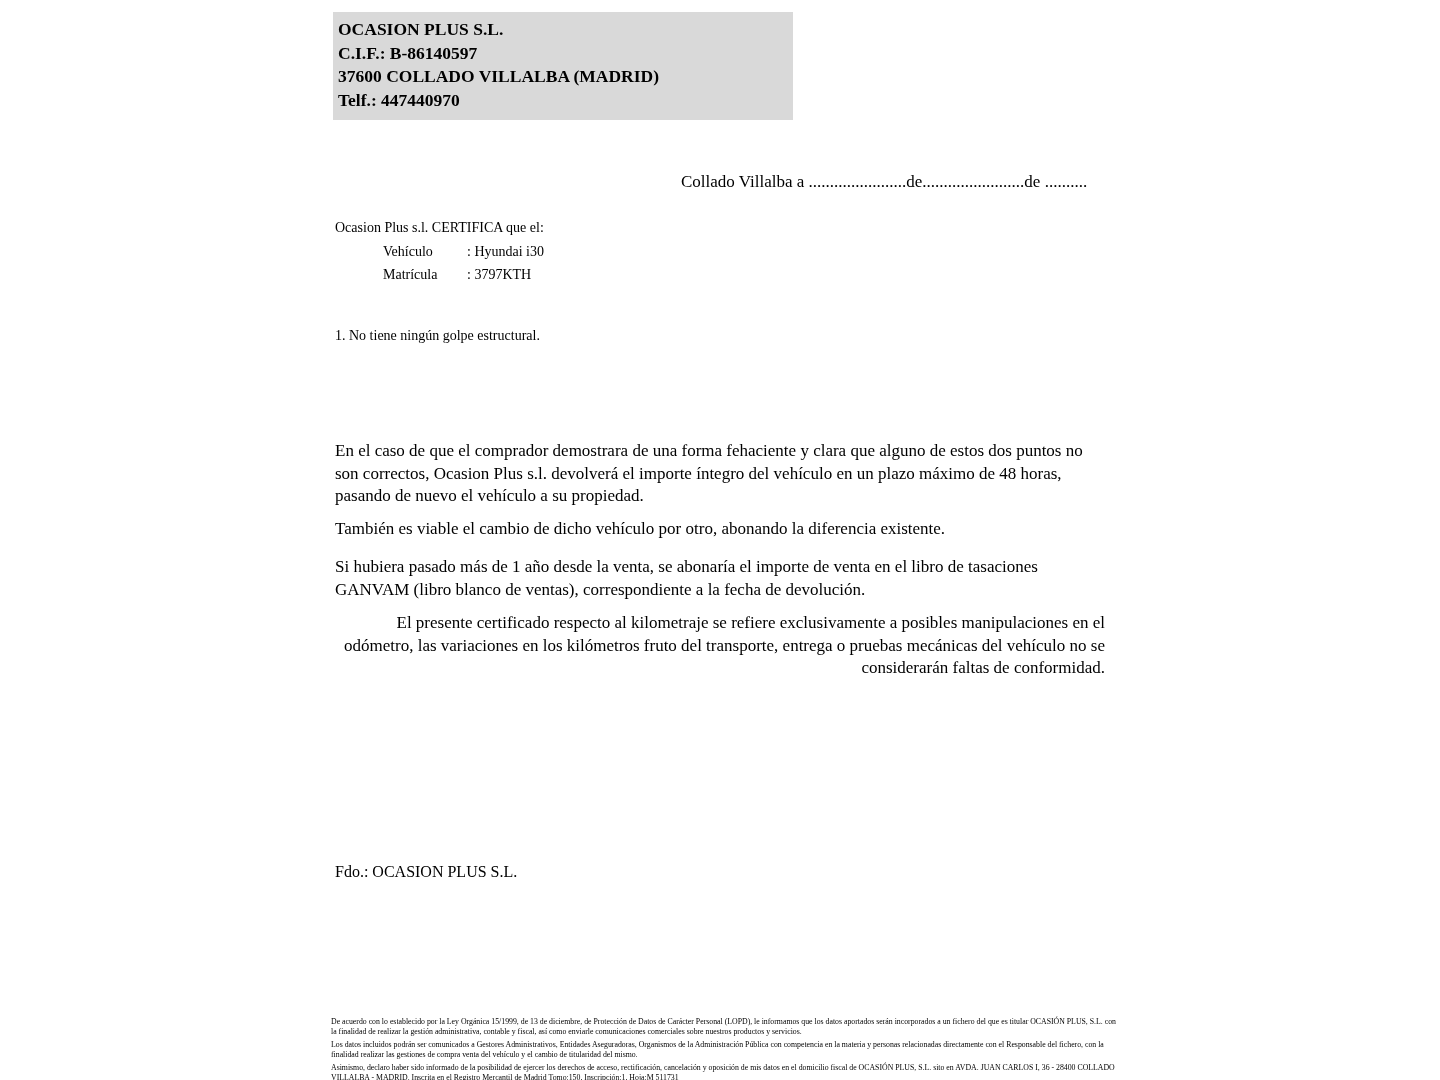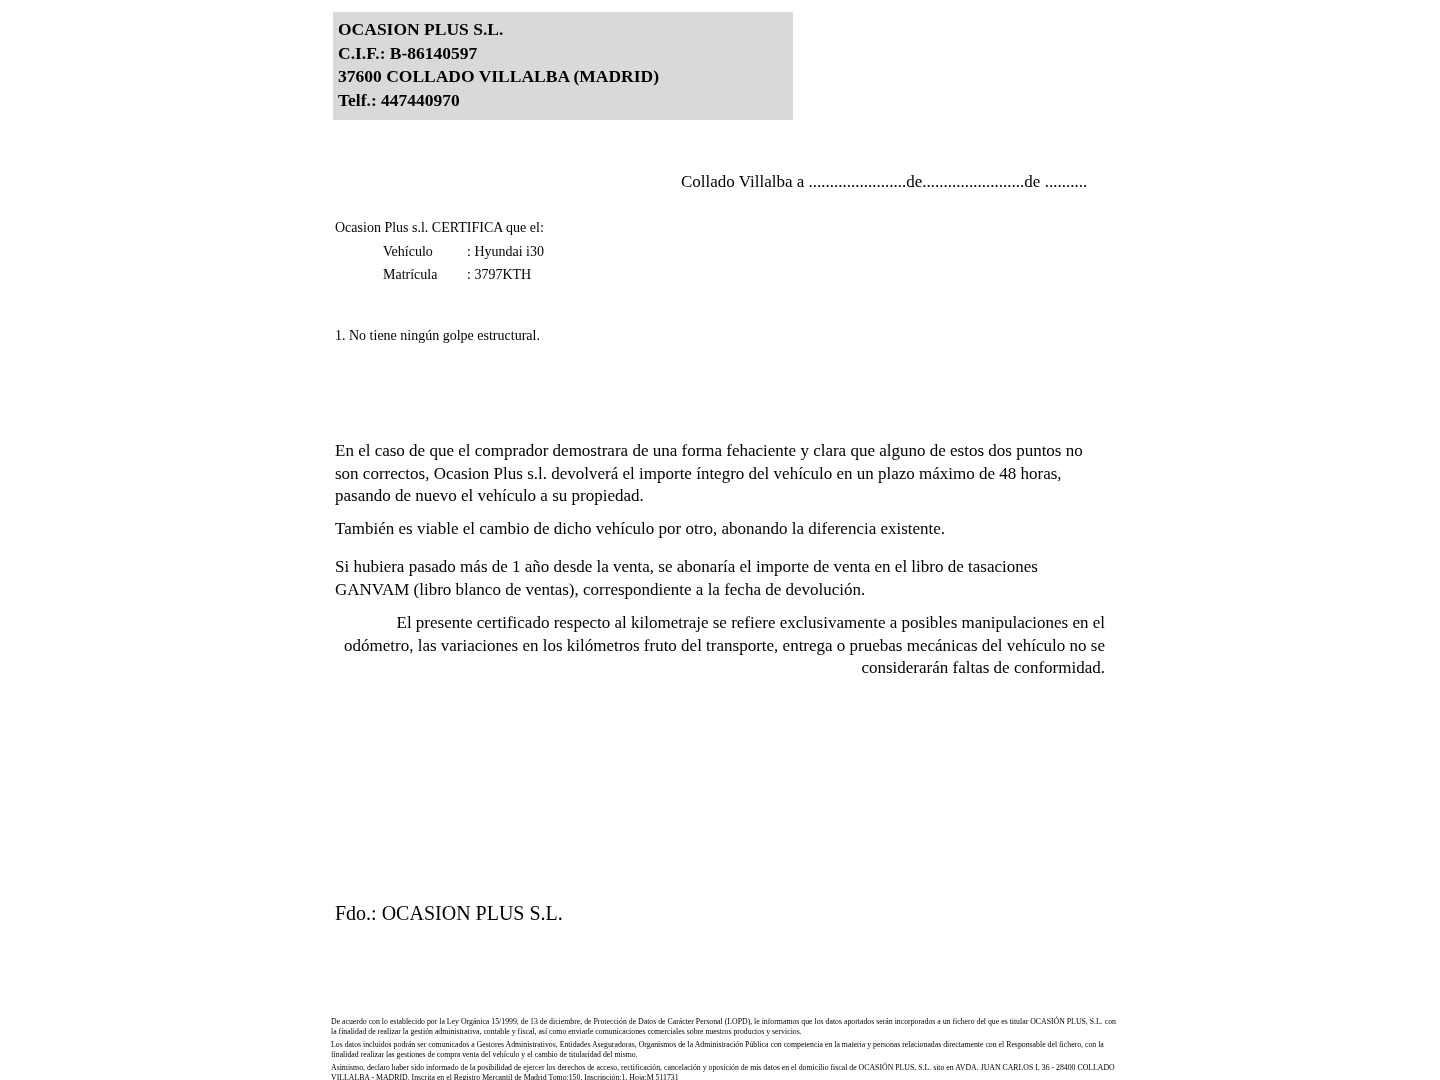--- a/index.html
+++ b/index.html
@@ -89,23 +89,22 @@
   .para-1 { top: 440px; }
   .para-2 { top: 518px; }
   .para-3 { top: 556px; }
   .para-4 { top: 612px; text-align: right; }
 
   
   .signature {
     position: absolute;
     left: 335px;
     top: 863px;
-    font-size: 20px;
+    font-size: 16px;
     white-space: nowrap;
-    margin-top: 39px;
   }
 
   
   .legal {
     position: absolute;
     left: 331px;
     top: 1017px;
     width: 790px;
     font-size: 7.8px;
     line-height: 9.6px;

